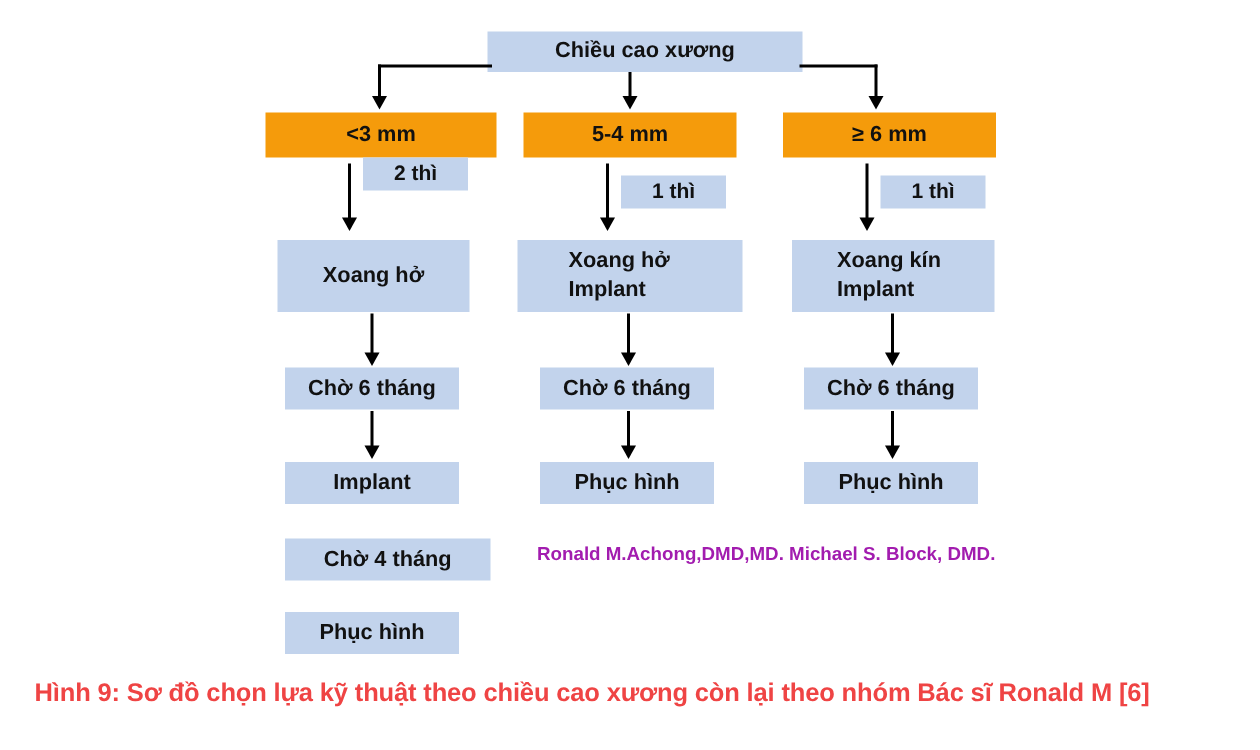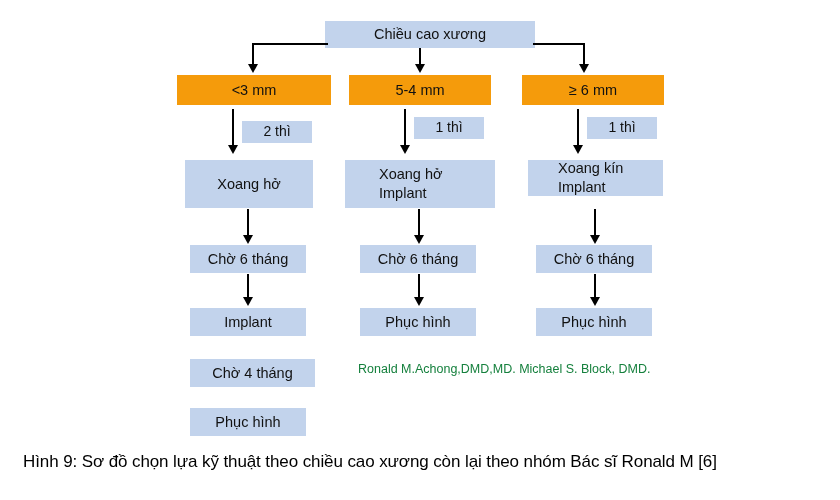--- a/index.html
+++ b/index.html
@@ -1,15 +1,15 @@
 <!DOCTYPE html>
 <html><head>
 <meta charset="utf-8">
 <style>
-  * { box-sizing: border-box; margin: 0; padding: 0; }
+  * { box-sizing: border-box; margin: 0; padding: 0; font-weight: bold; }
   html, body {
     width: 840px; height: 500px;
     background: #ffffff;
     font-family: "Liberation Sans", sans-serif;
     overflow: hidden;
   }
   #stage { position: relative; width: 840px; height: 500px; }
 
   .node {
     position: absolute;
@@ -35,28 +35,28 @@
     position: absolute;
     width: 0; height: 0;
     border-left: 5.5px solid transparent;
     border-right: 5.5px solid transparent;
     border-top: 9px solid #000000;
   }
 
   .caption {
     position: absolute;
     font-size: 17px;
-    color: #000000;
+    color: #ef4444;
     letter-spacing: -0.1px;
     white-space: nowrap;
   }
   .credit {
     position: absolute;
     font-size: 12.5px;
-    color: #15803d;
+    color: #a21caf;
     white-space: nowrap;
   }
 </style>
 </head>
 <body>
 
 <div id="stage">
 
   <div class="node blue center" style="left:325px; top:21px; width:210px; height:27px;">Chiều cao xương</div>
 
@@ -70,34 +70,34 @@
   <div class="hline" style="left:533px; top:43px; width:52px;"></div>
   <div class="vline" style="left:583px; top:43px; height:22px;"></div>
   <div class="arrowhead" style="left:578.5px; top:64px;"></div>
 
   <div class="node orange center" style="left:177px; top:75px; width:154px; height:30px;">&lt;3 mm</div>
   <div class="node orange center" style="left:349px; top:75px; width:142px; height:30px;">5-4 mm</div>
   <div class="node orange center" style="left:522px; top:75px; width:142px; height:30px;">≥ 6 mm</div>
 
   <div class="vline" style="left:232px; top:109px; height:37px;"></div>
   <div class="arrowhead" style="left:227.5px; top:145px;"></div>
-  <div class="node tag" style="left:242px; top:121px; width:70px; height:22px;">2 thì</div>
+  <div class="node tag" style="left:242px; top:105px; width:70px; height:22px;">2 thì</div>
 
   <div class="vline" style="left:404px; top:109px; height:37px;"></div>
   <div class="arrowhead" style="left:399.5px; top:145px;"></div>
   <div class="node tag" style="left:414px; top:117px; width:70px; height:22px;">1 thì</div>
 
   <div class="vline" style="left:577px; top:109px; height:37px;"></div>
   <div class="arrowhead" style="left:572.5px; top:145px;"></div>
   <div class="node tag" style="left:587px; top:117px; width:70px; height:22px;">1 thì</div>
 
   <div class="node blue center" style="left:185px; top:160px; width:128px; height:48px;">Xoang hở</div>
   <div class="node blue twoline" style="left:345px; top:160px; width:150px; height:48px;">Xoang hở
 Implant</div>
-  <div class="node blue twoline c3" style="left:528px; top:160px; width:135px; height:36px;">Xoang kín
+  <div class="node blue twoline c3" style="left:528px; top:160px; width:135px; height:48px;">Xoang kín
 Implant</div>
 
   <div class="vline" style="left:247px; top:209px; height:27px;"></div>
   <div class="arrowhead" style="left:242.5px; top:235px;"></div>
 
   <div class="vline" style="left:418px; top:209px; height:27px;"></div>
   <div class="arrowhead" style="left:413.5px; top:235px;"></div>
 
   <div class="vline" style="left:594px; top:209px; height:27px;"></div>
   <div class="arrowhead" style="left:589.5px; top:235px;"></div>
@@ -112,20 +112,20 @@
   <div class="vline" style="left:418px; top:274px; height:24px;"></div>
   <div class="arrowhead" style="left:413.5px; top:297px;"></div>
 
   <div class="vline" style="left:594px; top:274px; height:24px;"></div>
   <div class="arrowhead" style="left:589.5px; top:297px;"></div>
 
   <div class="node blue center" style="left:190px; top:308px; width:116px; height:28px;">Implant</div>
   <div class="node blue center" style="left:360px; top:308px; width:116px; height:28px;">Phục hình</div>
   <div class="node blue center" style="left:536px; top:308px; width:116px; height:28px;">Phục hình</div>
 
-  <div class="node blue center" style="left:190px; top:359px; width:125px; height:28px;">Chờ 4 tháng</div>
+  <div class="node blue center" style="left:190px; top:359px; width:137px; height:28px;">Chờ 4 tháng</div>
   <div class="node blue center" style="left:190px; top:408px; width:116px; height:28px;">Phục hình</div>
 
   <div class="credit" style="left:358px; top:362px;">Ronald M.Achong,DMD,MD. Michael S. Block, DMD.</div>
 
   <div class="caption" style="left:23px; top:452px;">Hình 9: Sơ đồ chọn lựa kỹ thuật theo chiều cao xương còn lại theo nhóm Bác sĩ Ronald M [6]</div>
 
 </div>
 
 </body></html>

